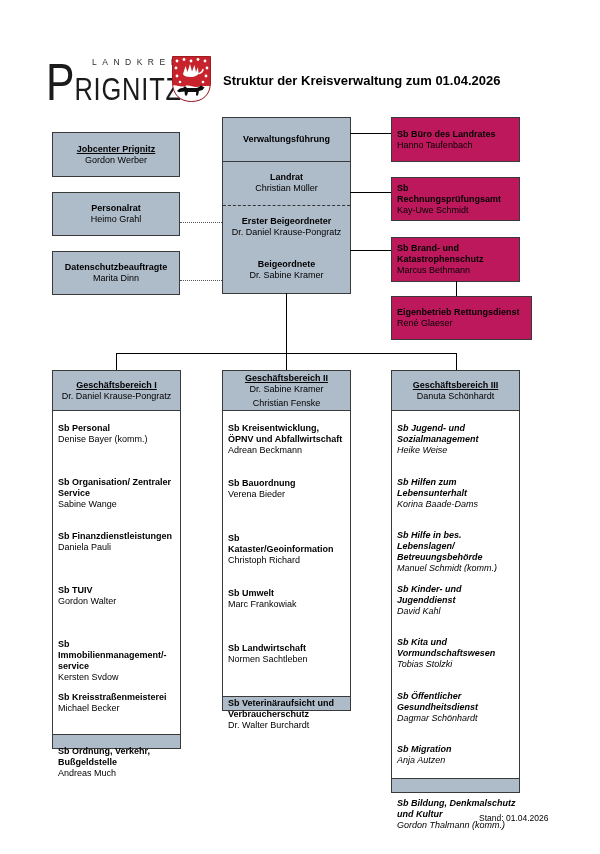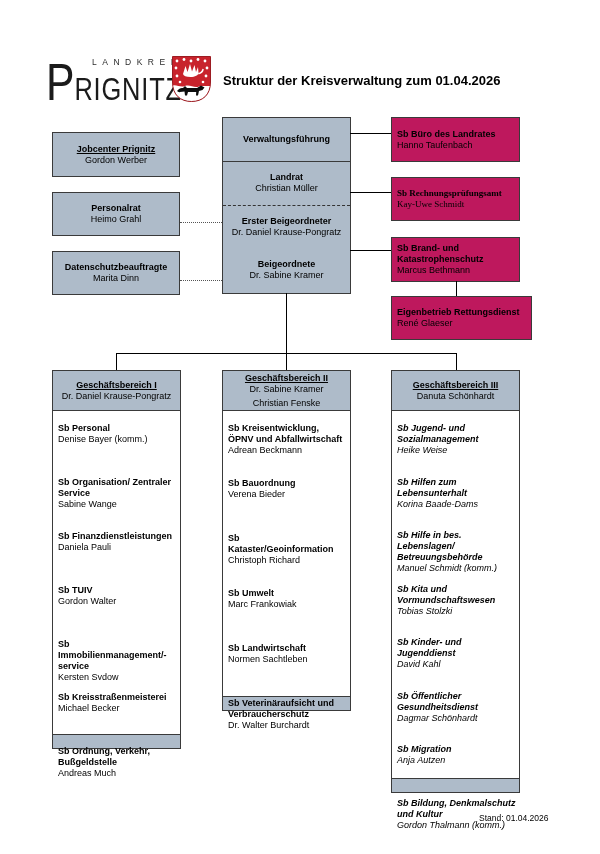--- a/index.html
+++ b/index.html
@@ -104,21 +104,21 @@
     <div class="csec s3">
       <span class="bt">Beigeordnete</span>
       <span class="rt">Dr. Sabine Kramer</span>
     </div>
   </div>
 
   <div class="wbox lc" style="left:391px;top:117px;width:129px;height:45px;">
     <span class="bt">Sb Büro des Landrates</span>
     <span class="rt">Hanno Taufenbach</span>
   </div>
-  <div class="wbox lc" style="left:391px;top:177px;width:129px;height:44px;font-family:Liberation Serif, serif;">
+  <div class="wbox lc" style="left:391px;top:177px;width:129px;height:44px;">
     <span class="bt">Sb Rechnungsprüfungsamt</span>
     <span class="rt">Kay-Uwe Schmidt</span>
   </div>
   <div class="wbox lc" style="left:391px;top:237px;width:129px;height:45px;">
     <span class="bt">Sb Brand- und Katastrophenschutz</span>
     <span class="rt">Marcus Bethmann</span>
   </div>
   <div class="wbox lc" style="left:391px;top:296px;width:141px;height:44px;">
     <span class="bt">Eigenbetrieb Rettungsdienst</span>
     <span class="rt">René Glaeser</span>
@@ -221,28 +221,28 @@
         </div>
       <div class="item">
           <div class="bt">Sb Hilfen zum Lebensunterhalt</div>
           <div class="rt">Korina Baade-Dams</div>
         </div>
       <div class="item">
           <div class="bt">Sb Hilfe in bes. Lebenslagen/ Betreuungsbehörde</div>
           <div class="rt">Manuel Schmidt (komm.)</div>
         </div>
       <div class="item">
+          <div class="bt">Sb Kinder- und Jugenddienst</div>
+          <div class="rt">David Kahl</div>
+        </div>
+      <div class="item">
           <div class="bt">Sb Kita und Vormundschaftswesen</div>
           <div class="rt">Tobias Stolzki</div>
         </div>
       <div class="item">
-          <div class="bt">Sb Kinder- und Jugenddienst</div>
-          <div class="rt">David Kahl</div>
-        </div>
-      <div class="item">
           <div class="bt">Sb Öffentlicher Gesundheitsdienst</div>
           <div class="rt">Dagmar Schönhardt</div>
         </div>
       <div class="item">
           <div class="bt">Sb Migration</div>
           <div class="rt">Anja Autzen</div>
         </div>
       <div class="item">
           <div class="bt">Sb Bildung, Denkmalschutz und Kultur</div>
           <div class="rt">Gordon Thalmann (komm.)</div>

